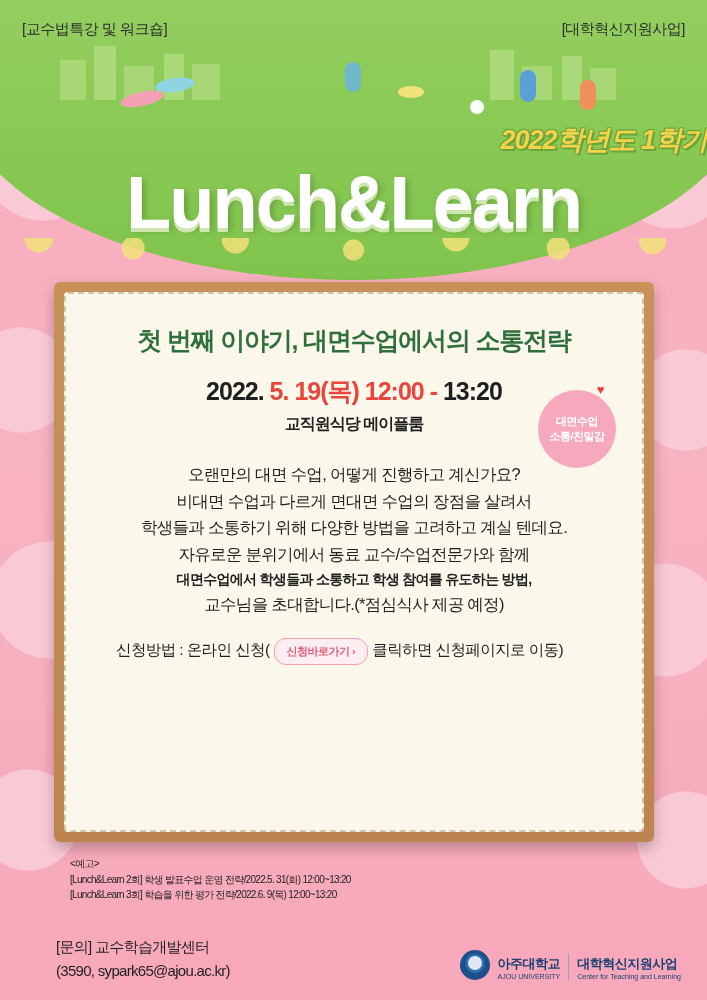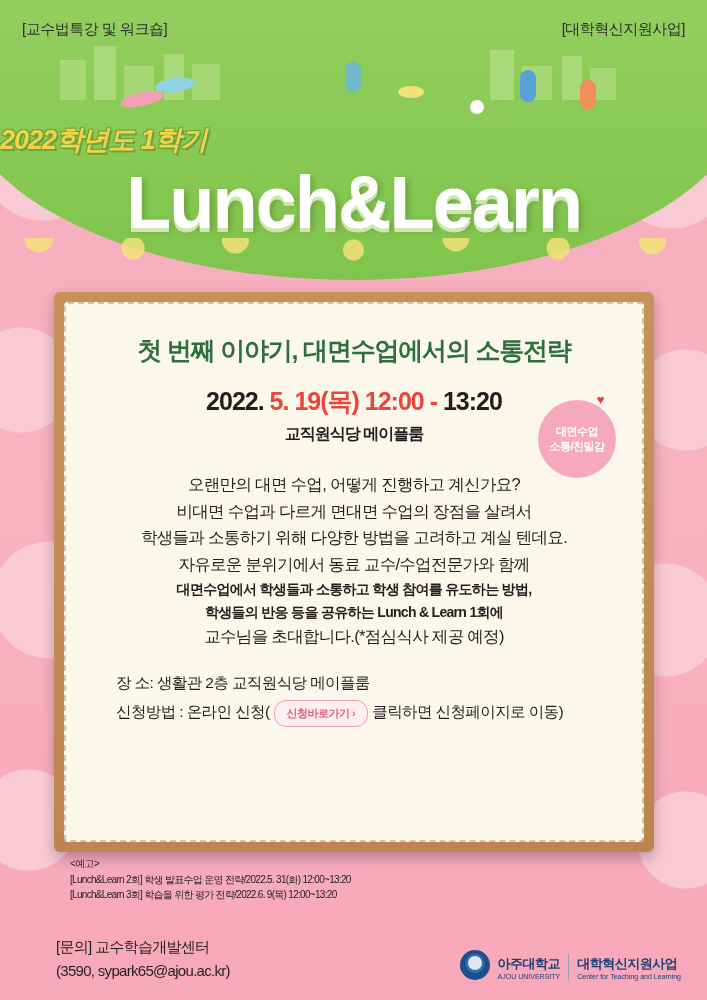--- a/index.html
+++ b/index.html
@@ -58,33 +58,33 @@
   .person{position:absolute;border-radius:50%;}
   
   .tag{
     position:absolute;top:20px;font-size:15px;font-weight:normal;color:#2e2e2e;
     letter-spacing:-0.5px;
   }
   .tag-left{left:22px;}
   .tag-right{right:22px;}
   
   .year{
-    position:absolute;top:122px;left:0;right:0;text-align:left;
+    position:absolute;top:122px;left:0;right:0;text-align:right;
     font-size:27px;font-weight:bold;color:#f4d24a;
     text-shadow:2px 2px 0 #6aa43a, -1px -1px 0 #6aa43a, 1px -1px 0 #6aa43a, -1px 1px 0 #6aa43a;
     letter-spacing:-1px;font-style:italic;
   }
   .bigtitle{
     position:absolute;top:160px;left:0;right:0;text-align:center;
     font-size:74px;font-weight:bold;color:#ffffff;letter-spacing:-2px;
     text-shadow:0 4px 0 #cfe6b0, 3px 3px 6px rgba(60,90,30,.35);
   }
   
   .board{
-    position:absolute;left:54px;top:292px;width:600px;height:560px;
+    position:absolute;left:54px;top:282px;width:600px;height:560px;
     background:linear-gradient(180deg,#c8915a 0%,#bd8450 100%);
     border-radius:6px;
     box-shadow:0 6px 14px rgba(0,0,0,.25);
     padding:10px;box-sizing:border-box;
   }
   .paper{
     width:100%;height:100%;box-sizing:border-box;
     background:#fbf7ea;border:2px dashed #cfc7ad;border-radius:4px;
     padding:22px 26px;position:relative;
   }
@@ -187,28 +187,24 @@
         <span>대면수업</span>
         <span>소통/친밀감</span>
       </div>
 
       <div class="body-text">
         <div>오랜만의 대면 수업, 어떻게 진행하고 계신가요?</div>
         <div>비대면 수업과 다르게 면대면 수업의 장점을 살려서</div>
         <div>학생들과 소통하기 위해 다양한 방법을 고려하고 계실 텐데요.</div>
         <div>자유로운 분위기에서 동료 교수/수업전문가와 함께</div>
         <div class="b">대면수업에서 학생들과 소통하고 학생 참여를 유도하는 방법,</div>
-        <div class="b">학생들의 반응 등을 공유하는 Lunch &amp; Learn 1회에</div>
         <div>교수님을 초대합니다.(*점심식사 제공 예정)</div>
       </div>
 
       <div class="info">
-        <div>
-          <span>장        소</span><span>: 생활관 2층 교직원식당 메이플룸</span>
-        </div>
         <div>
           <span>신청방법 : 온라인 신청(</span><span class="btn">신청바로가기 ›</span><span>클릭하면 신청페이지로 이동)</span>
         </div>
       </div>
 
     </div>
   </div>
 
   <div class="notice">
     <div>&lt;예고&gt;</div>

